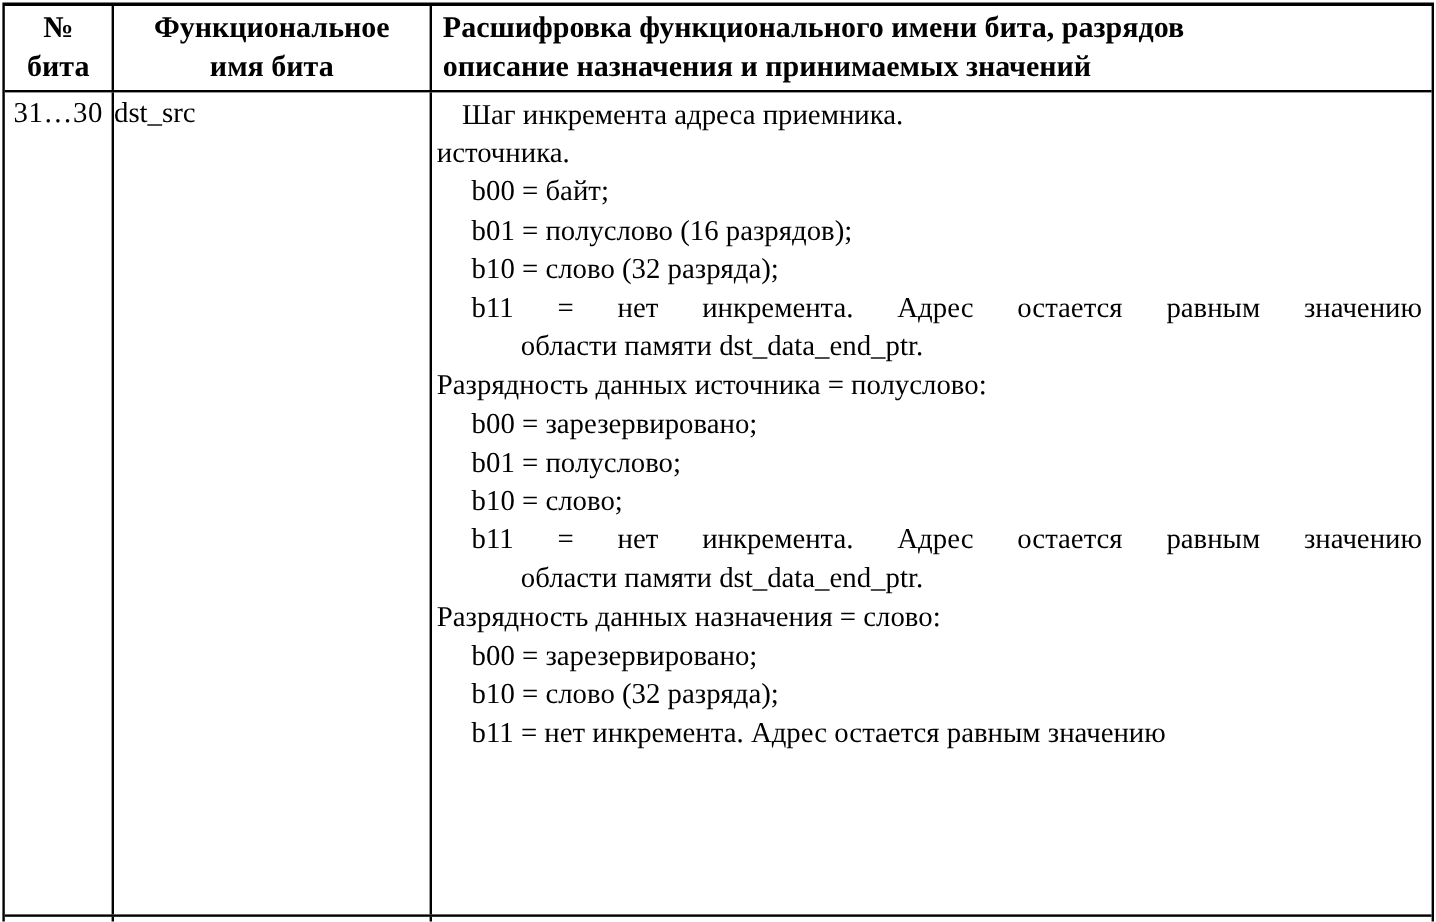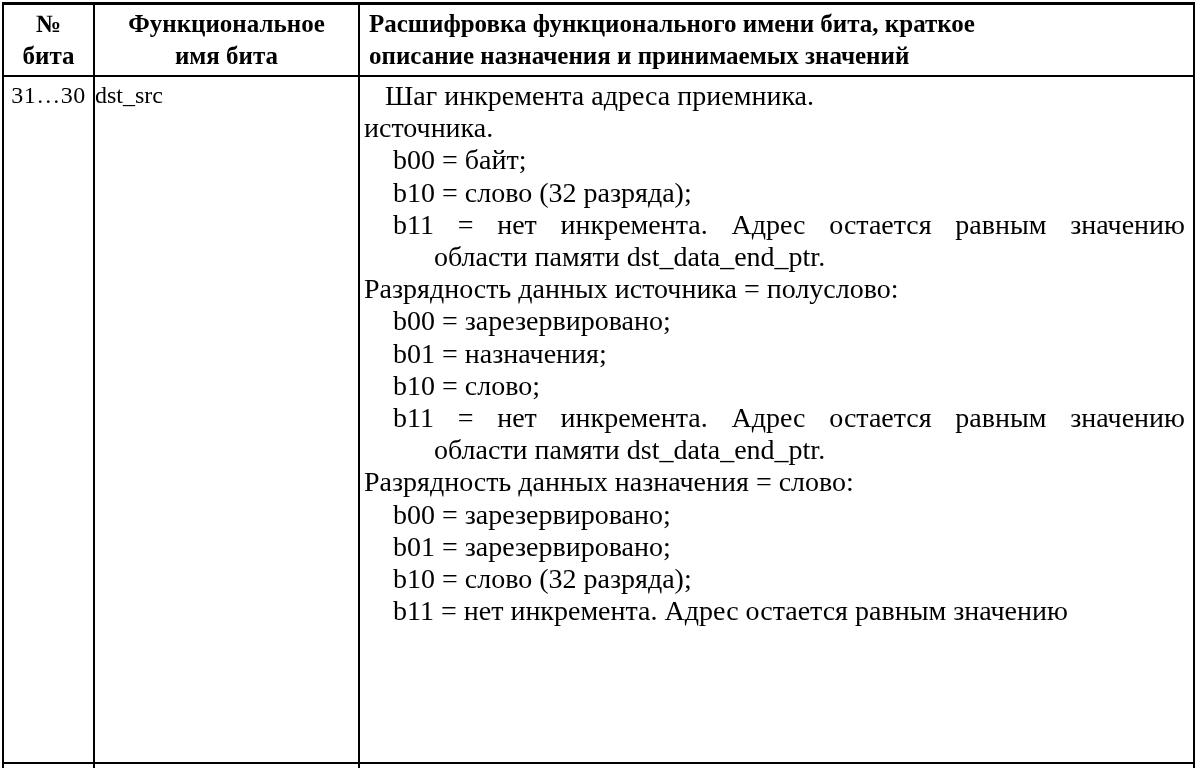--- a/index.html
+++ b/index.html
@@ -64,21 +64,21 @@
     text-align: center;
     padding-top: 3px;
     letter-spacing: 0.5px;
   }
   .row.body .c2 {
     font-size: 24px;
     line-height: 31px;
     padding-top: 3px;
   }
   .row.body .c3 {
-    font-size: 28px;
+    font-size: 24px;
     line-height: 32.2px;
     padding: 3px 8px 0 4px;
     border-radius: 19px;
   }
   .ln { white-space: nowrap; }
   .ln.ind-p { padding-left: 21px; }
   .ln.ind-b { padding-left: 29px; }
   .ln.ind-c { padding-left: 70px; }
   .ln.stretch {
     white-space: normal;
@@ -99,48 +99,48 @@
   <div class="row header">
     <div class="cell c1">
       <div>№</div>
       <div>бита</div>
     </div>
     <div class="cell c2">
       <div>Функциональное</div>
       <div>имя бита</div>
     </div>
     <div class="cell c3">
-      <div>Расшифровка функционального имени бита, краткое</div>
+      <div>Расшифровка функционального имени бита, разрядов</div>
       <div>описание назначения и принимаемых значений</div>
     </div>
   </div>
 
   <div class="row body">
     <div class="cell c1">
       <div>31…30</div>
     </div>
     <div class="cell c2">
       <div>dst_src</div>
     </div>
     <div class="cell c3">
       <div class="ln ind-p">Шаг инкремента адреса приемника.</div>
       <div class="ln">источника.</div>
       <div class="ln ind-b">b00 = байт;</div>
+      <div class="ln ind-b">b01 = полуслово (16 разрядов);</div>
       <div class="ln ind-b">b10 = слово (32 разряда);</div>
       <div class="ln ind-b stretch">b11 = нет инкремента. Адрес остается равным значению</div>
       <div class="ln ind-c">области памяти dst_data_end_ptr.</div>
       <div class="ln">Разрядность данных источника = полуслово:</div>
       <div class="ln ind-b">b00 = зарезервировано;</div>
-      <div class="ln ind-b">b01 = назначения;</div>
+      <div class="ln ind-b">b01 = полуслово;</div>
       <div class="ln ind-b">b10 = слово;</div>
       <div class="ln ind-b stretch">b11 = нет инкремента. Адрес остается равным значению</div>
       <div class="ln ind-c">области памяти dst_data_end_ptr.</div>
       <div class="ln">Разрядность данных назначения = слово:</div>
       <div class="ln ind-b">b00 = зарезервировано;</div>
-      <div class="ln ind-b">b01 = зарезервировано;</div>
       <div class="ln ind-b">b10 = слово (32 разряда);</div>
       <div class="ln ind-b">b11 = нет инкремента. Адрес остается равным значению</div>
     </div>
   </div>
 
   <div class="row stub">
     <div class="cell c1"></div>
     <div class="cell c2"></div>
     <div class="cell c3"></div>
   </div>

